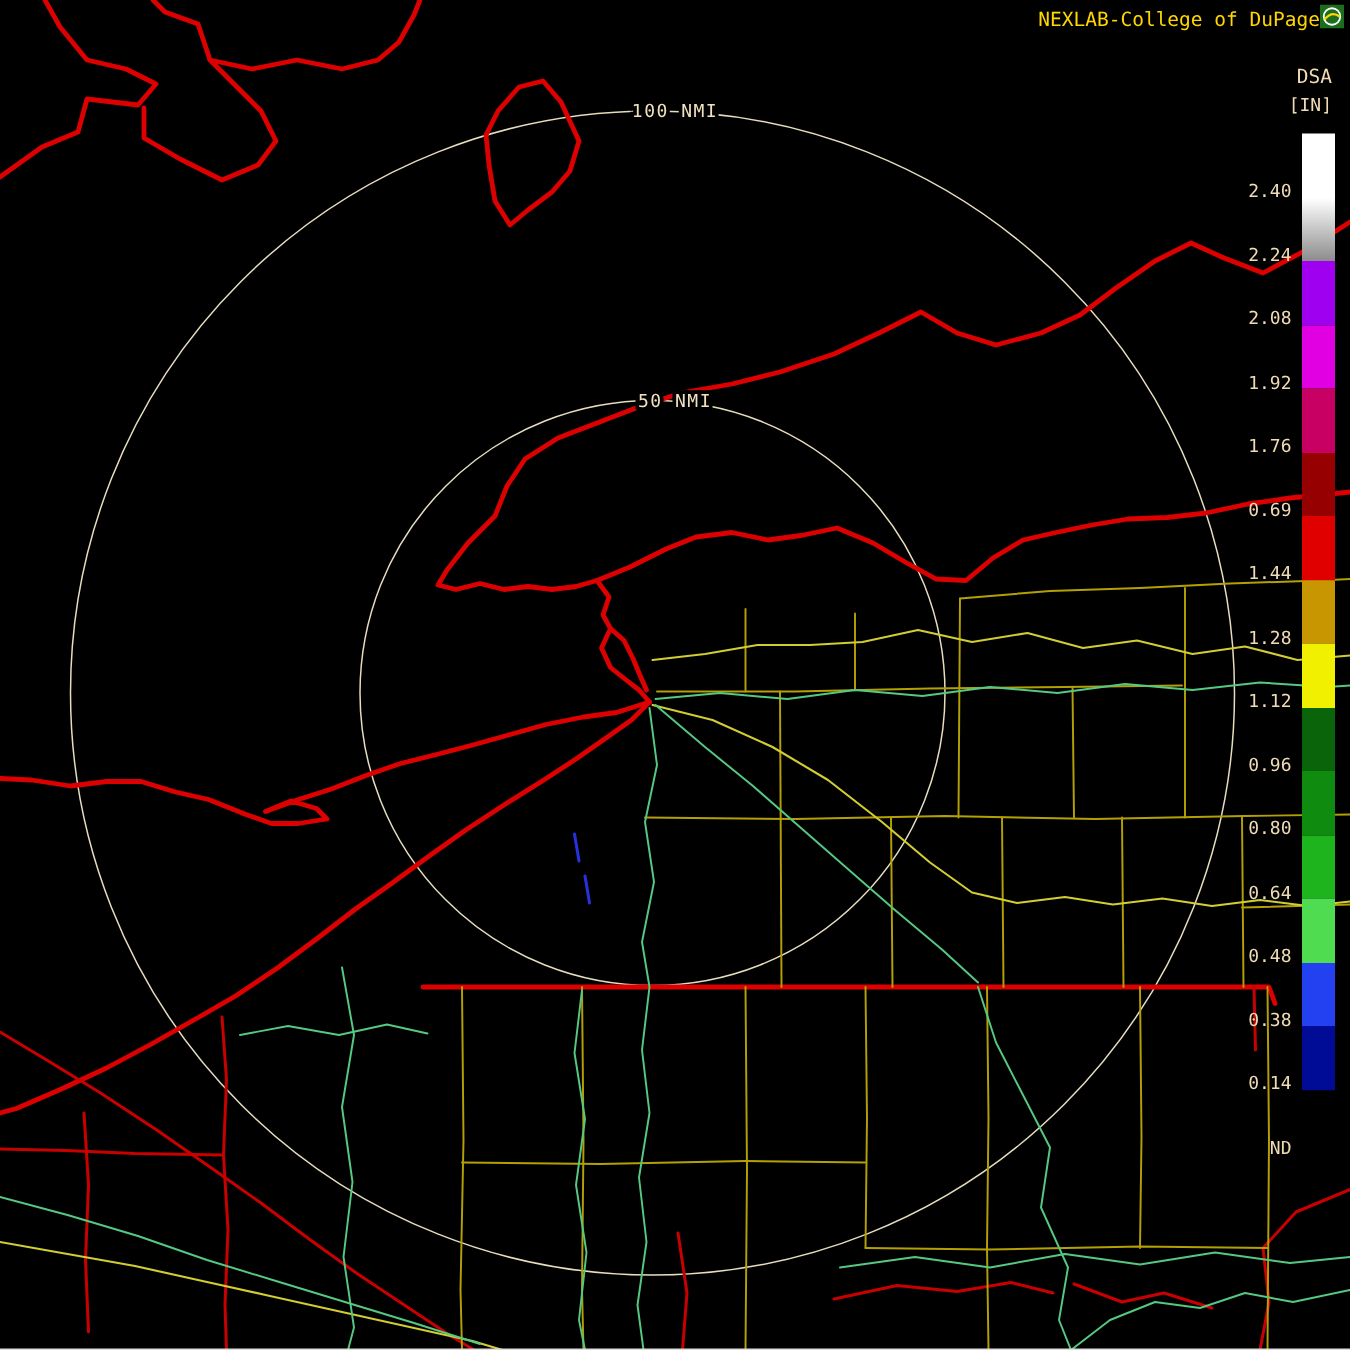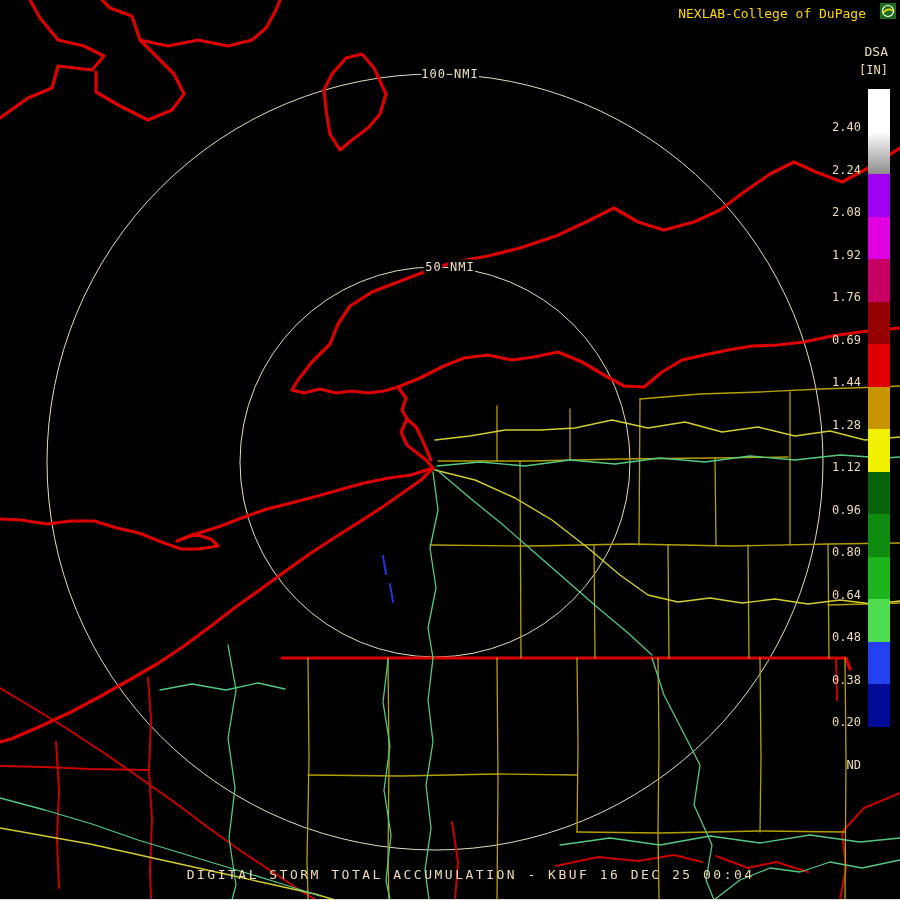--- a/index.html
+++ b/index.html
@@ -3,21 +3,21 @@
 <meta charset="utf-8">
 <style>
   html,body{margin:0;padding:0;background:#000;}
   body{width:900px;height:900px;position:relative;overflow:hidden;
        font-family:"DejaVu Sans Mono","Liberation Mono",monospace;}
   .screen{position:absolute;inset:0;background:#000;}
   svg.map{position:absolute;left:0;top:0;}
   .ring-label{font-family:"DejaVu Sans Mono","Liberation Mono",monospace;
        font-size:12px;fill:#f0e2be;letter-spacing:1px;
        paint-order:stroke;stroke:#000;stroke-width:5px;}
-  .brand{position:absolute;top:6px;right:34px;color:#ffd700;font-size:13px;}
+  .brand{position:absolute;top:6px;right:20px;color:#ffd700;font-size:13px;}
   .logo{position:absolute;top:3px;right:4px;width:16px;height:16px;display:block;}
   .legend{position:absolute;top:44px;right:10px;text-align:right;color:#f0dcb4;}
   .legend-product{font-size:13px;padding-right:2px;text-align:right;}
   .legend-units{font-size:12px;padding-right:2px;margin-top:4px;}
   .legend-scale{margin-top:12px;}
   .lrow{display:flex;align-items:center;justify-content:flex-end;height:42.5px;}
   .llabel{color:#f0dcb4;font-size:12px;margin-right:7px;margin-top:34px;}
   .lswatch{width:22px;height:42.5px;flex:0 0 22px;}
   .footer{position:absolute;bottom:3px;left:0;width:100%;text-align:center;
        color:#f0dcb4;font-size:13px;letter-spacing:2.5px;white-space:pre;}
@@ -159,28 +159,25 @@
         </div>
         <div class="lrow">
           <span class="llabel">0.48</span>
           <span class="lswatch" style="background: rgb(80, 220, 80);"></span>
         </div>
         <div class="lrow">
           <span class="llabel">0.38</span>
           <span class="lswatch" style="background: rgb(35, 65, 240);"></span>
         </div>
         <div class="lrow">
-          <span class="llabel">0.20</span>
+          <span class="llabel">0.14</span>
           <span class="lswatch" style="background: rgb(0, 12, 150);"></span>
         </div>
         <div class="lrow">
           <span class="llabel">ND</span>
           <span class="lswatch" style="background: rgb(0, 0, 0);"></span>
         </div>
       </div>
   </div>
 
-  <div class="footer">
-    <span>DIGITAL STORM TOTAL ACCUMULATION - KBUF 16 DEC 25 00:04</span>
-  </div>
 
   <div class="bottom-line"></div>
 </div>
 
 </body></html>

